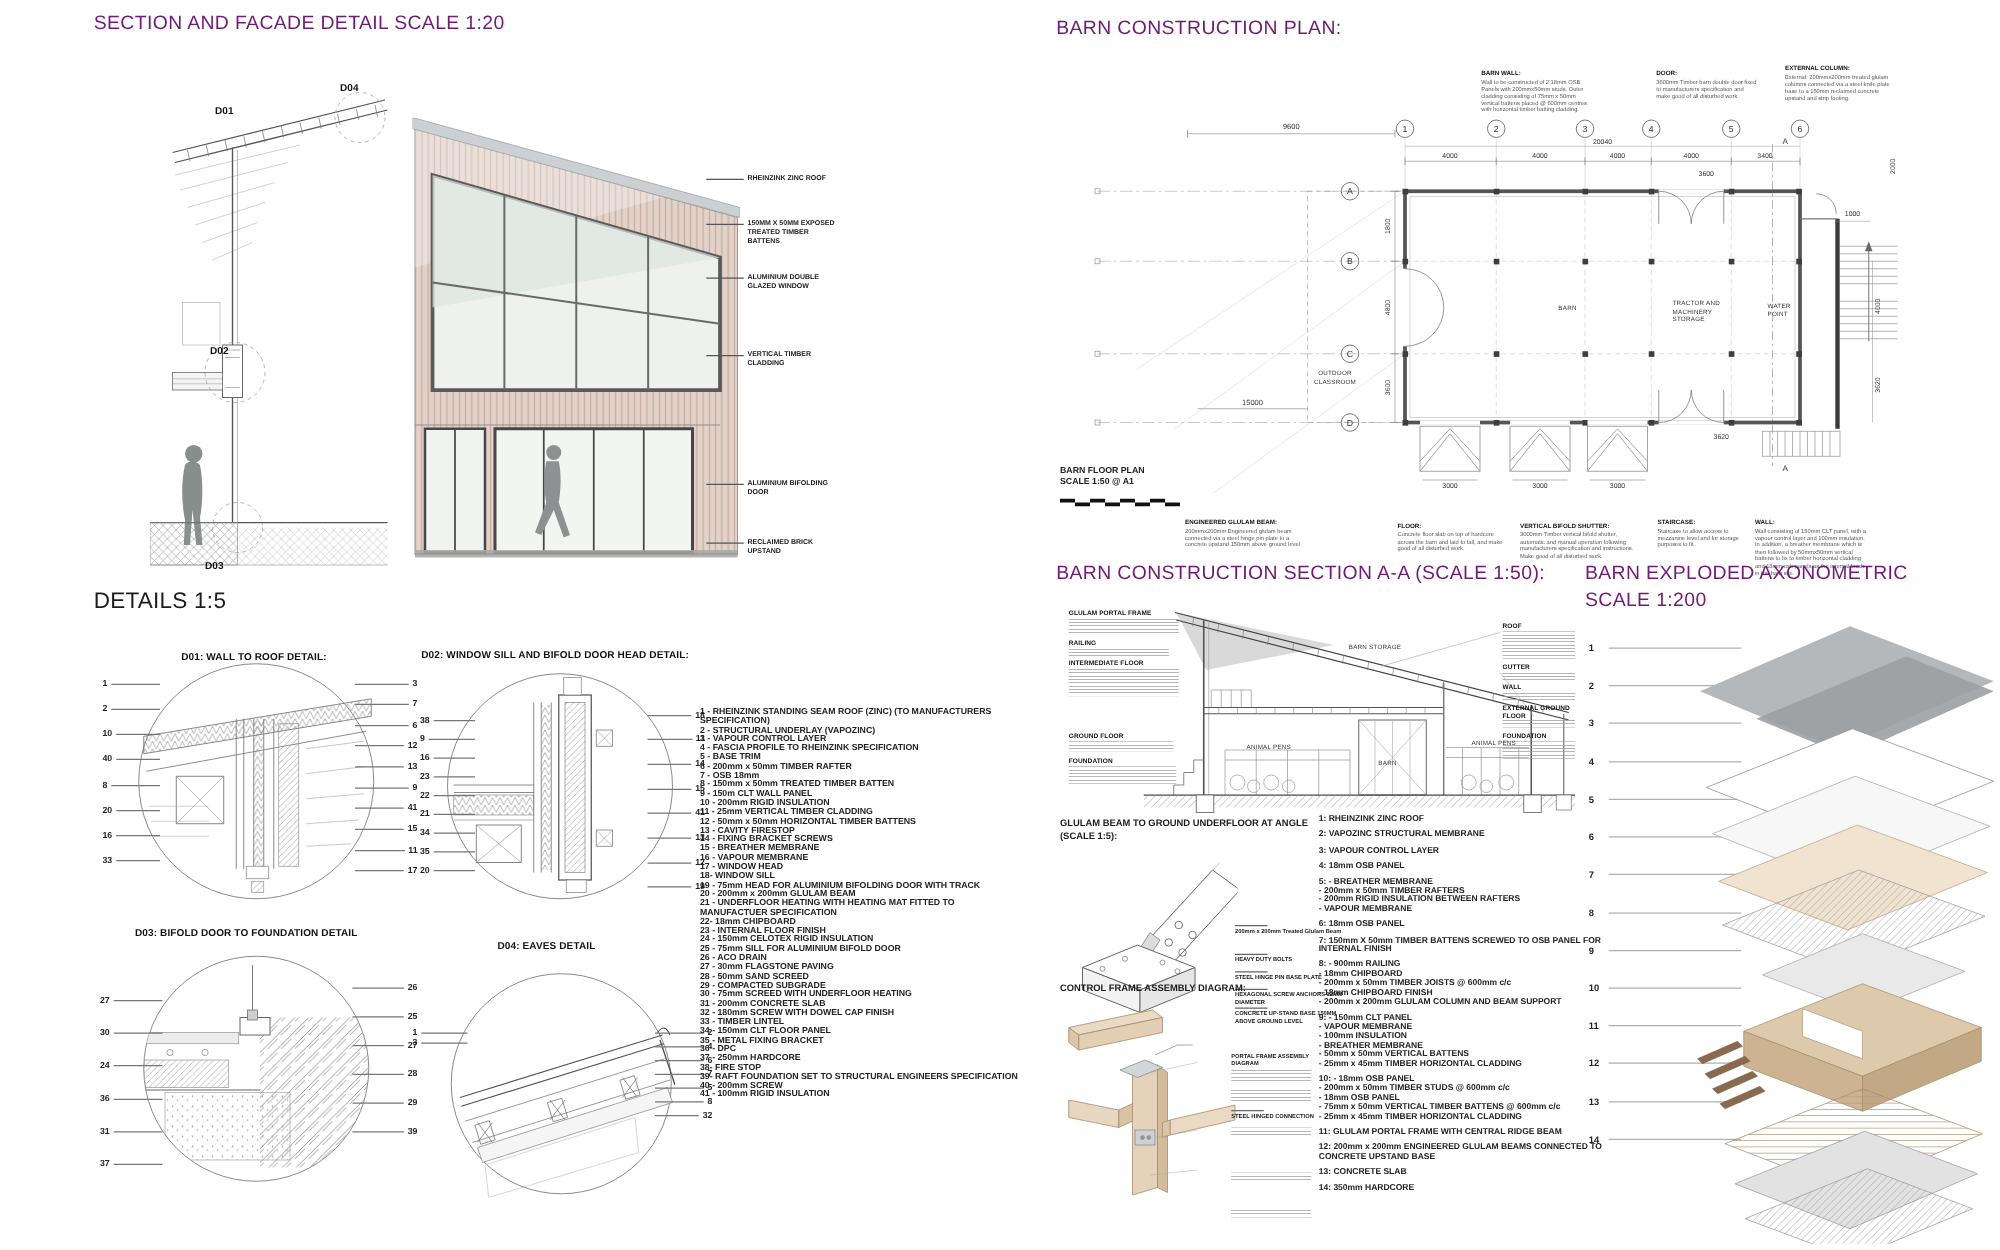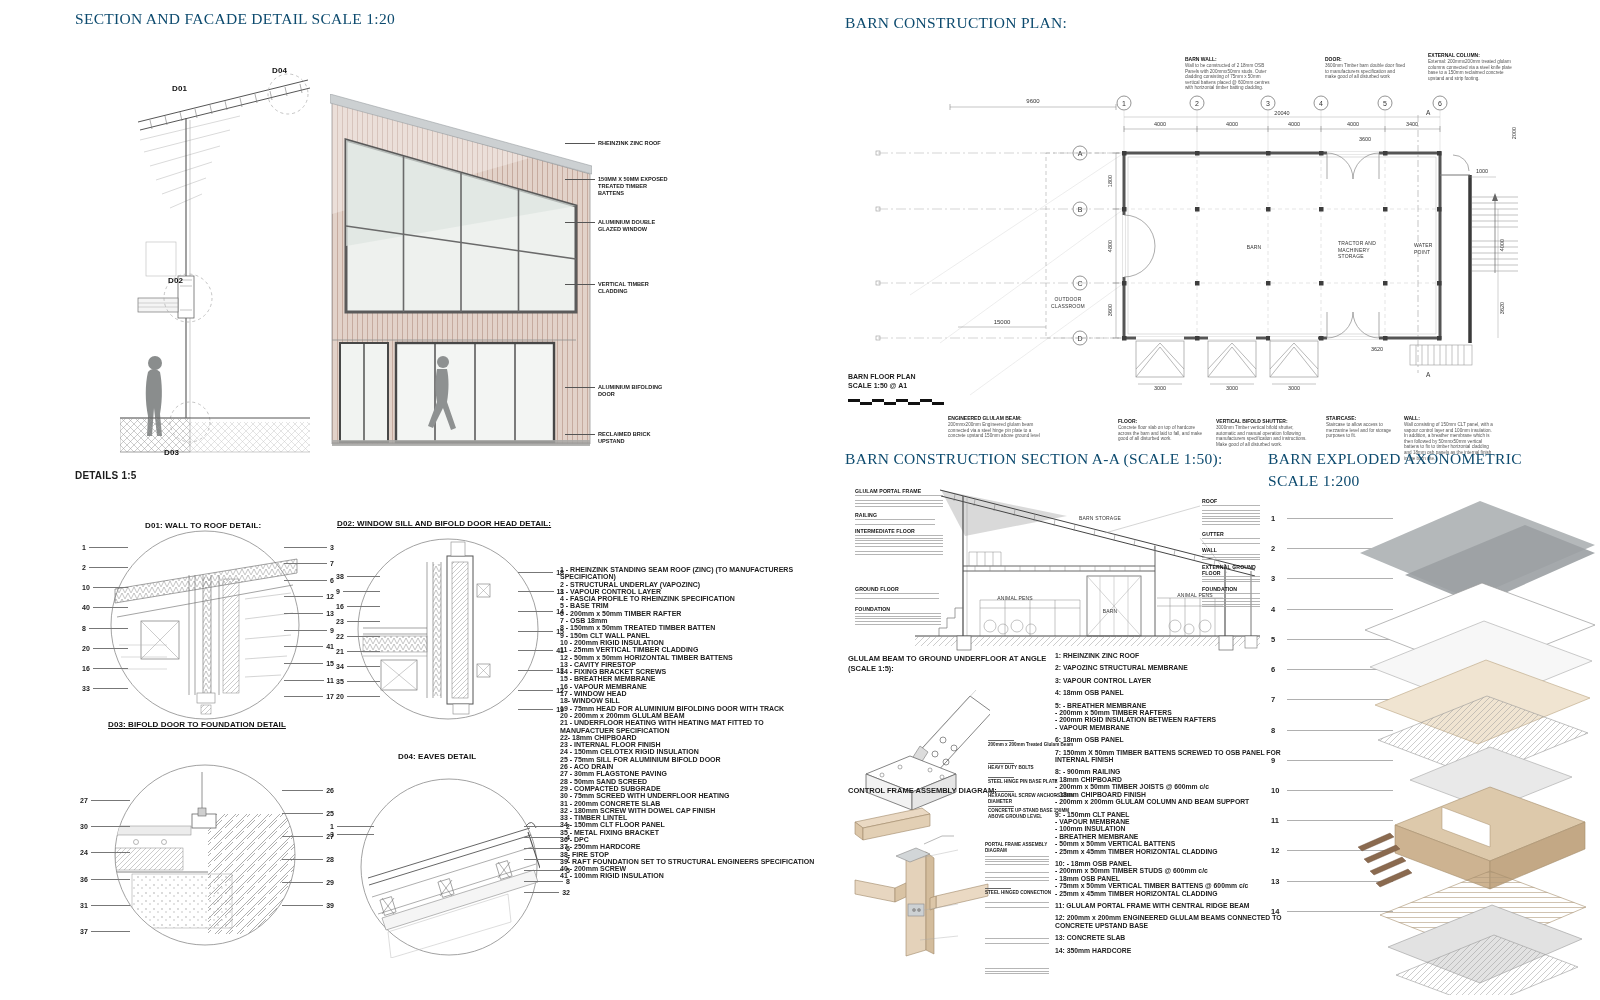--- a/index.html
+++ b/index.html
@@ -1,20 +1,20 @@
 <!DOCTYPE html>
 <html><head>
 <meta charset="utf-8">
 <style>
   html,body{margin:0;padding:0;background:#fff;}
   body{width:1600px;height:1000px;position:relative;overflow:hidden;
        font-family:"Liberation Sans","DejaVu Sans",sans-serif;color:#1c1c1c;}
   .abs{position:absolute;}
-  .t15{font-size:15.5px;letter-spacing:.3px;color:#0c4a6e;font-family:Liberation Serif, serif;}
-  .t14{font-size:10px;letter-spacing:.2px;color:#1c1c1c;font-weight:bold;}
+  .t15{font-size:15.5px;letter-spacing:.3px;color:#701a75;}
+  .t14{font-size:18px;letter-spacing:.2px;color:#1c1c1c;}
   .dt{font-size:8px;font-weight:bold;color:#111;letter-spacing:.1px;}
   svg{display:block;}
   svg text{font-family:"Liberation Sans",sans-serif;fill:#333;}
   
   .fl{display:flex;align-items:flex-start;width:108px;font:bold 5.6px "Liberation Sans",sans-serif;color:#222;}
   .fl .ln{width:30px;border-top:.9px solid #555;margin-top:3px;flex:none;}
   .fl .tx{margin-left:3px;line-height:1.25;text-transform:uppercase;}
   
   .co-stack{position:absolute;display:flex;flex-direction:column;justify-content:space-between;}
   .co-l,.co-r{display:flex;align-items:center;font:bold 7px "Liberation Sans",sans-serif;color:#222;height:8px;}
@@ -241,21 +241,21 @@
     <div class="co-r">
       <span class="co-line"></span>
       <span class="co-num">11</span>
     </div>
     <div class="co-r">
       <span class="co-line"></span>
       <span class="co-num">17</span>
     </div>
   </div>
 
-<div class="abs dt" style="left:337px;top:519px;text-decoration:underline;">D02: WINDOW SILL AND BIFOLD DOOR HEAD DETAIL:</div>
+<div class="abs dt" style="left:337px;top:519px;">D02: WINDOW SILL AND BIFOLD DOOR HEAD DETAIL:</div>
 <svg class="abs" style="left:355px;top:536px;" width="186" height="186" viewBox="0 0 186 186">
   <defs>
     <pattern id="z2" width="6" height="6" patternUnits="userSpaceOnUse">
         <path d="M0,6 L3,0 L6,6" fill="none" stroke="#888" stroke-width=".5"></path>
       </pattern>
     <pattern id="dg2" width="5" height="5" patternUnits="userSpaceOnUse">
         <path d="M0,5 L5,0" stroke="#999" stroke-width=".5"></path>
       </pattern>
   </defs>
   <circle cx="93" cy="93" r="90" fill="none" stroke="#8a8a8a" stroke-width=".8"></circle>
@@ -341,21 +341,21 @@
     <div class="co-r">
       <span class="co-line"></span>
       <span class="co-num">12</span>
     </div>
     <div class="co-r">
       <span class="co-line"></span>
       <span class="co-num">19</span>
     </div>
   </div>
 
-<div class="abs dt" style="left:108px;top:720px;text-decoration:underline;">D03: BIFOLD DOOR TO FOUNDATION DETAIL</div>
+<div class="abs dt" style="left:108px;top:742px;">D03: BIFOLD DOOR TO FOUNDATION DETAIL</div>
 <svg class="abs" style="left:112px;top:762px;" width="186" height="186" viewBox="0 0 186 186">
   <defs>
     <pattern id="dg3" width="5" height="5" patternUnits="userSpaceOnUse">
         <path d="M0,5 L5,0" stroke="#999" stroke-width=".5"></path>
       </pattern>
     <pattern id="dots3" width="8" height="8" patternUnits="userSpaceOnUse">
         <circle cx="2" cy="3" r=".7" fill="#9a9a9a"></circle>
         <circle cx="6" cy="6" r=".7" fill="#b0b0b0"></circle>
       </pattern>
     <pattern id="brk3" width="11" height="11" patternUnits="userSpaceOnUse">

